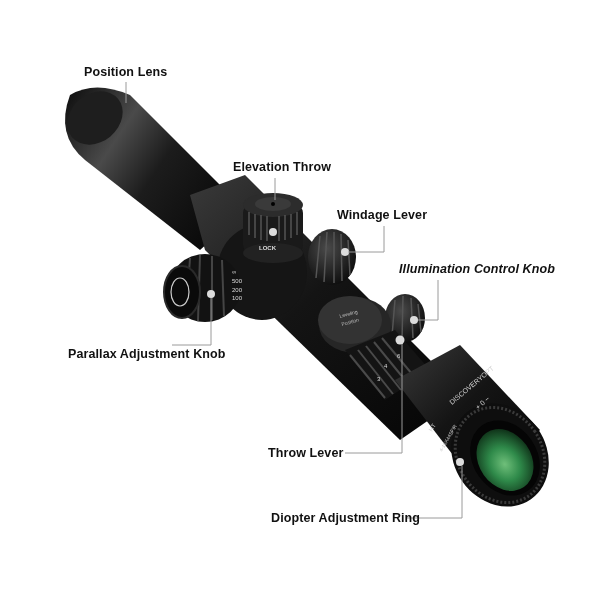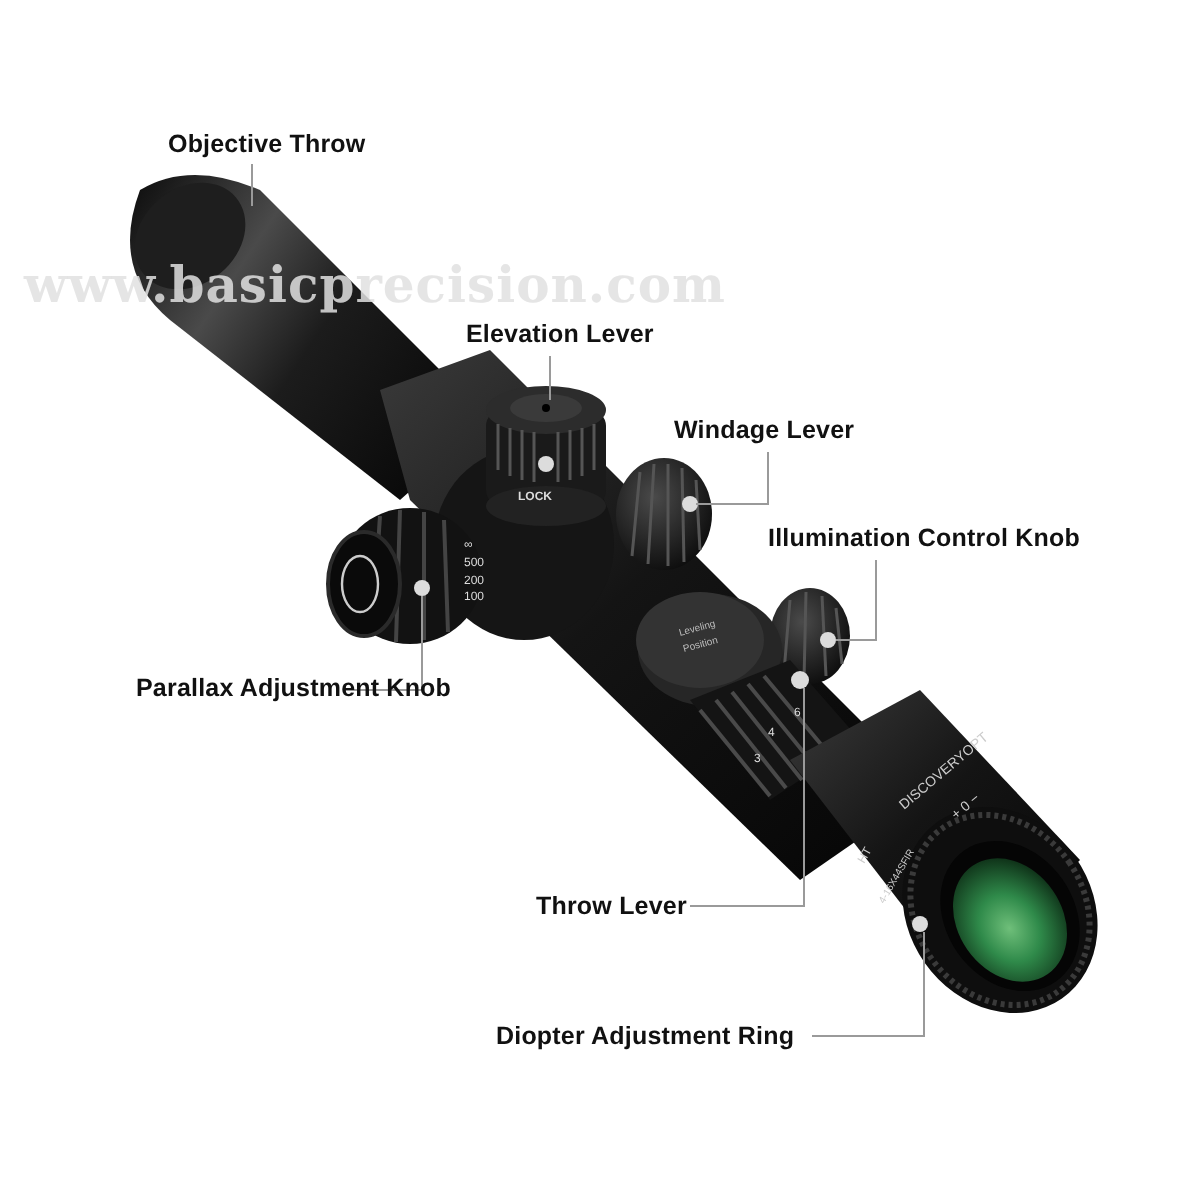--- a/index.html
+++ b/index.html
@@ -152,23 +152,22 @@
       <polyline points="126,82 126,103"></polyline>
       <polyline points="275,178 275,200"></polyline>
       <polyline points="348,252 384,252 384,226"></polyline>
       <polyline points="418,320 438,320 438,280"></polyline>
       <polyline points="172,345 211,345 211,298"></polyline>
       <polyline points="345,453 402,453 402,344"></polyline>
       <polyline points="406,518 462,518 462,466"></polyline>
     </g>
   </svg>
 
-  <div class="watermark">www.basicprecision.com</div>
 
-  <div class="label" style="left:84px; top:65px;">Objective Throw</div>
-  <div class="label" style="left:233px; top:160px;">Elevation Lever</div>
+  <div class="label" style="left:84px; top:65px;">Position Lens</div>
+  <div class="label" style="left:233px; top:160px;">Elevation Throw</div>
   <div class="label" style="left:337px; top:208px;">Windage Lever</div>
-  <div class="label" style="left:384px; top:262px;">Illumination Control Knob</div>
-  <div class="label" style="left:21px; top:337px;padding-left:47px;">Parallax Adjustment Knob</div>
+  <div class="label" style="left:399px; top:262px;font-style:italic;">Illumination Control Knob</div>
+  <div class="label" style="left:21px; top:347px;padding-left:47px;">Parallax Adjustment Knob</div>
   <div class="label" style="left:268px; top:446px;text-align:center;">Throw Lever</div>
-  <div class="label" style="left:248px; top:511px;text-align:center;">Diopter Adjustment Ring</div>
+  <div class="label" style="left:271px; top:511px;text-align:center;">Diopter Adjustment Ring</div>
 
 </div>
 
 </body></html>

